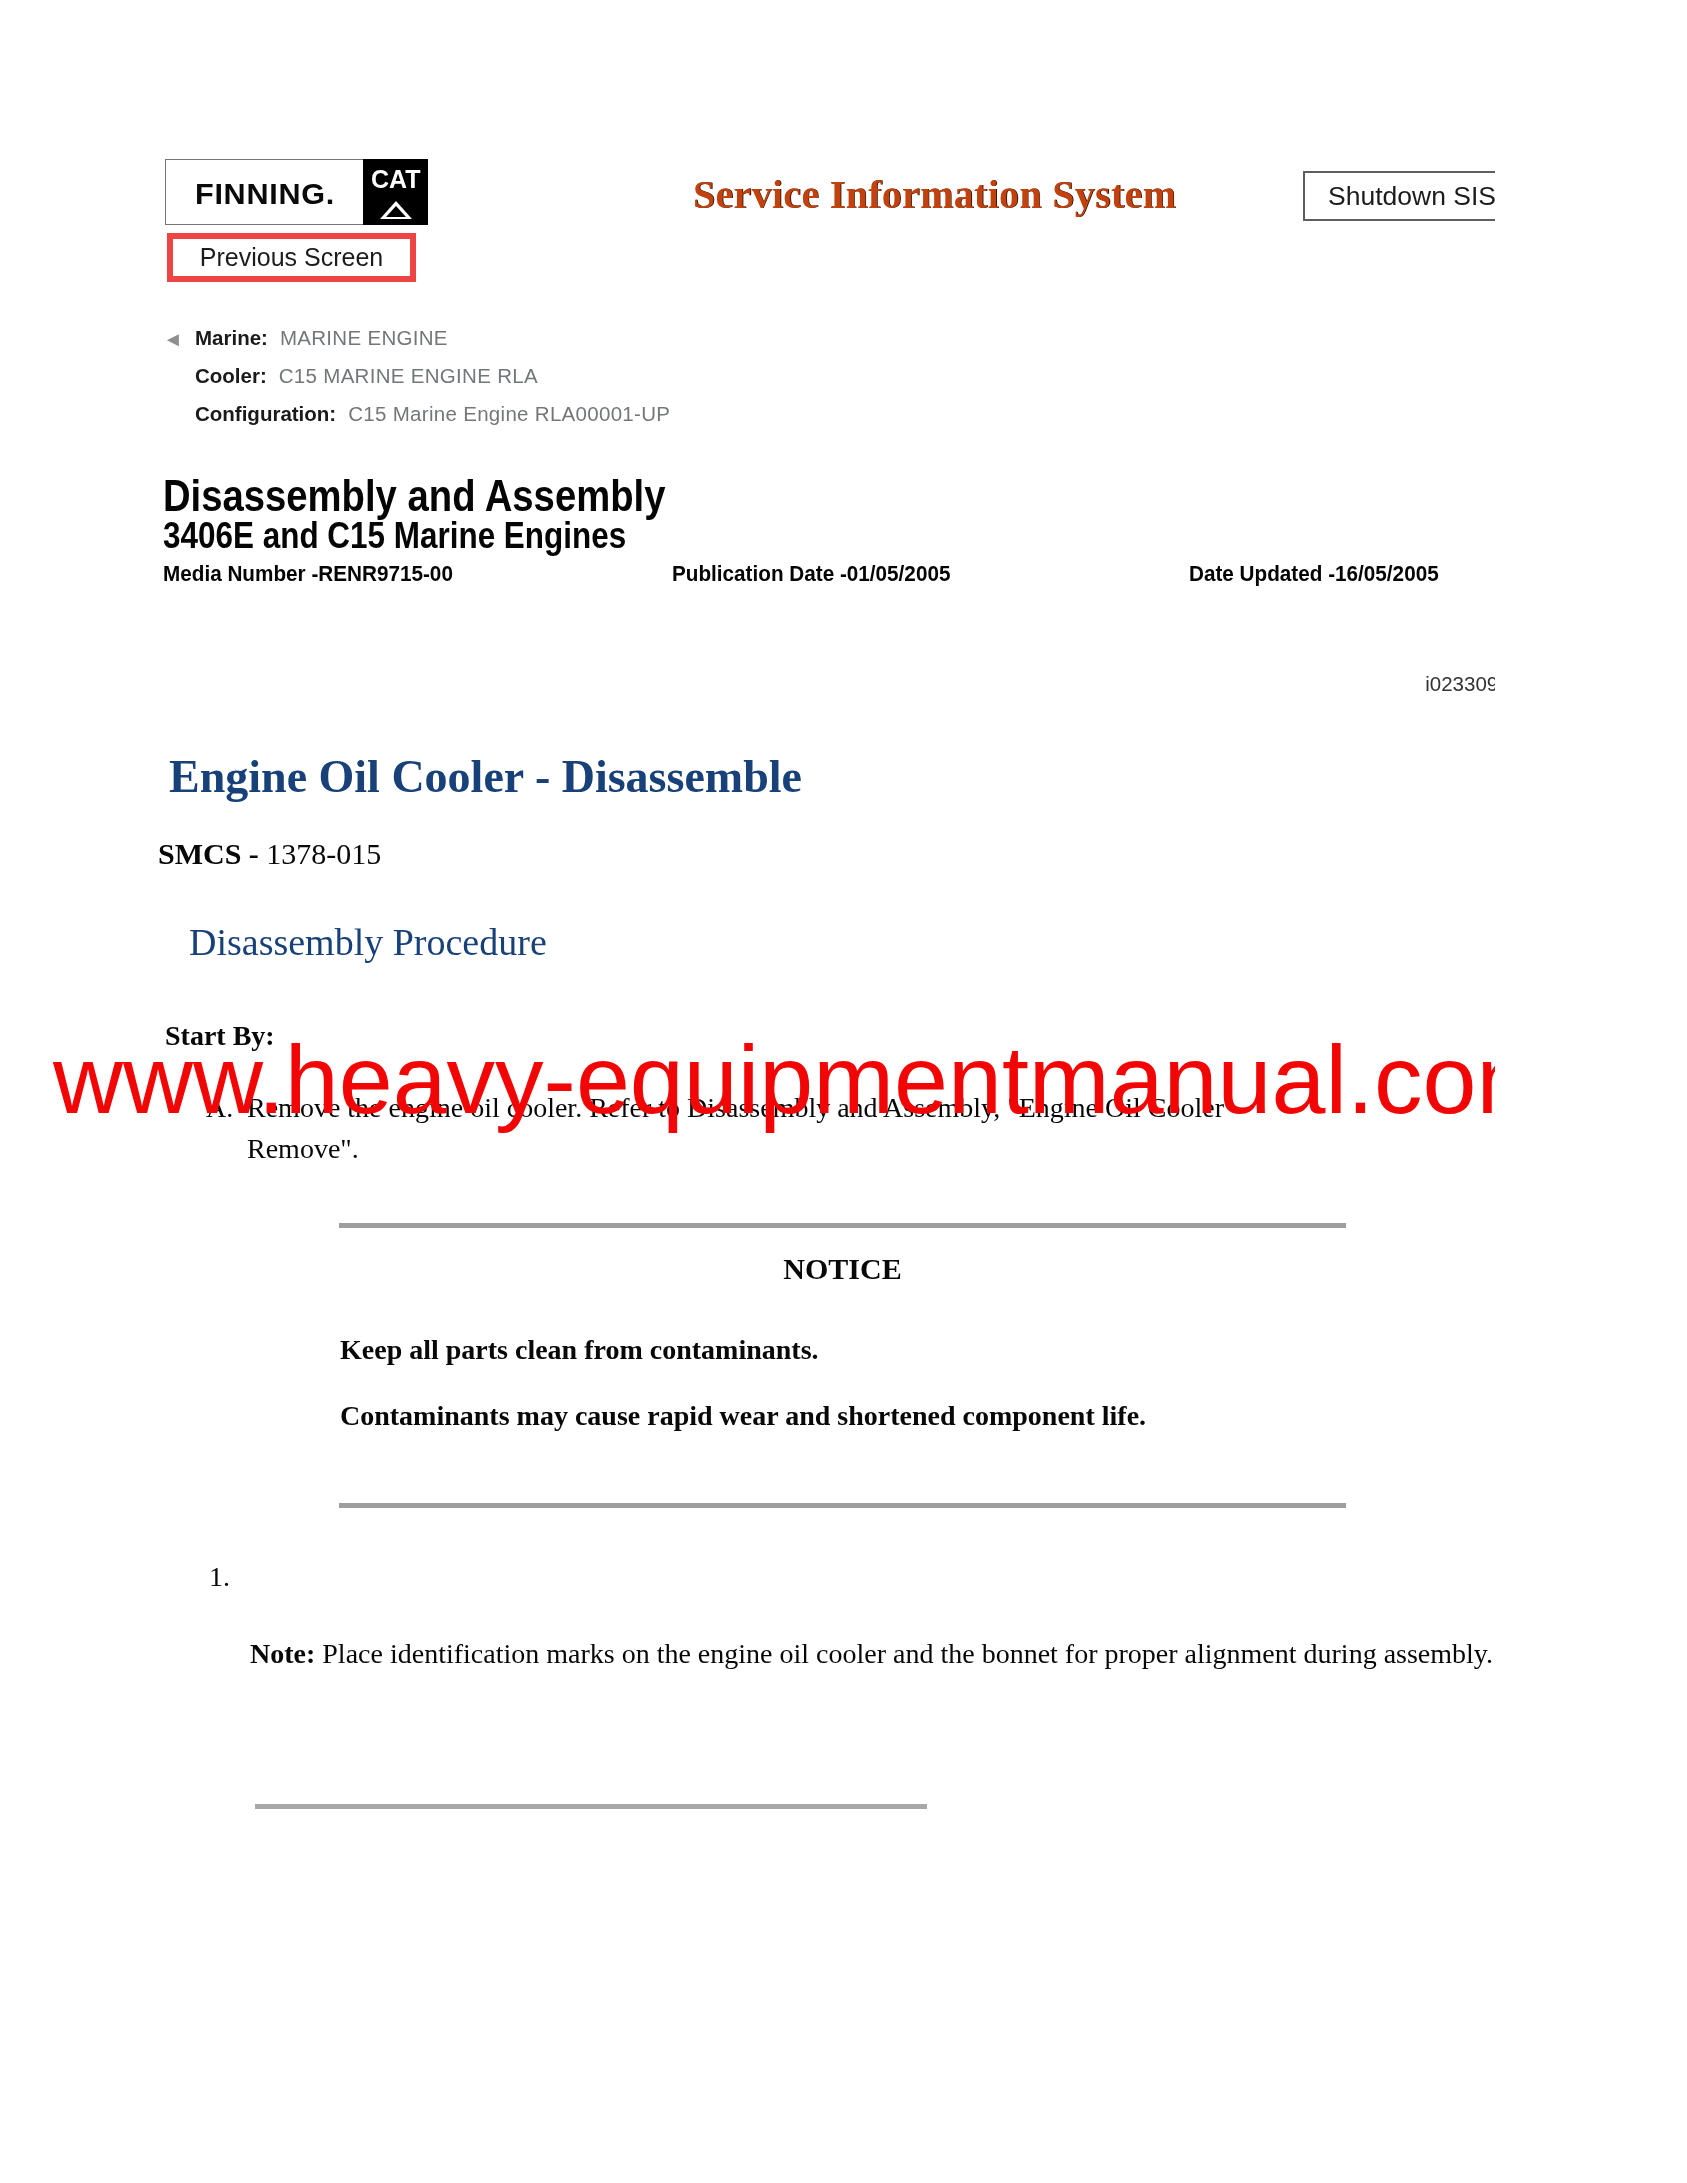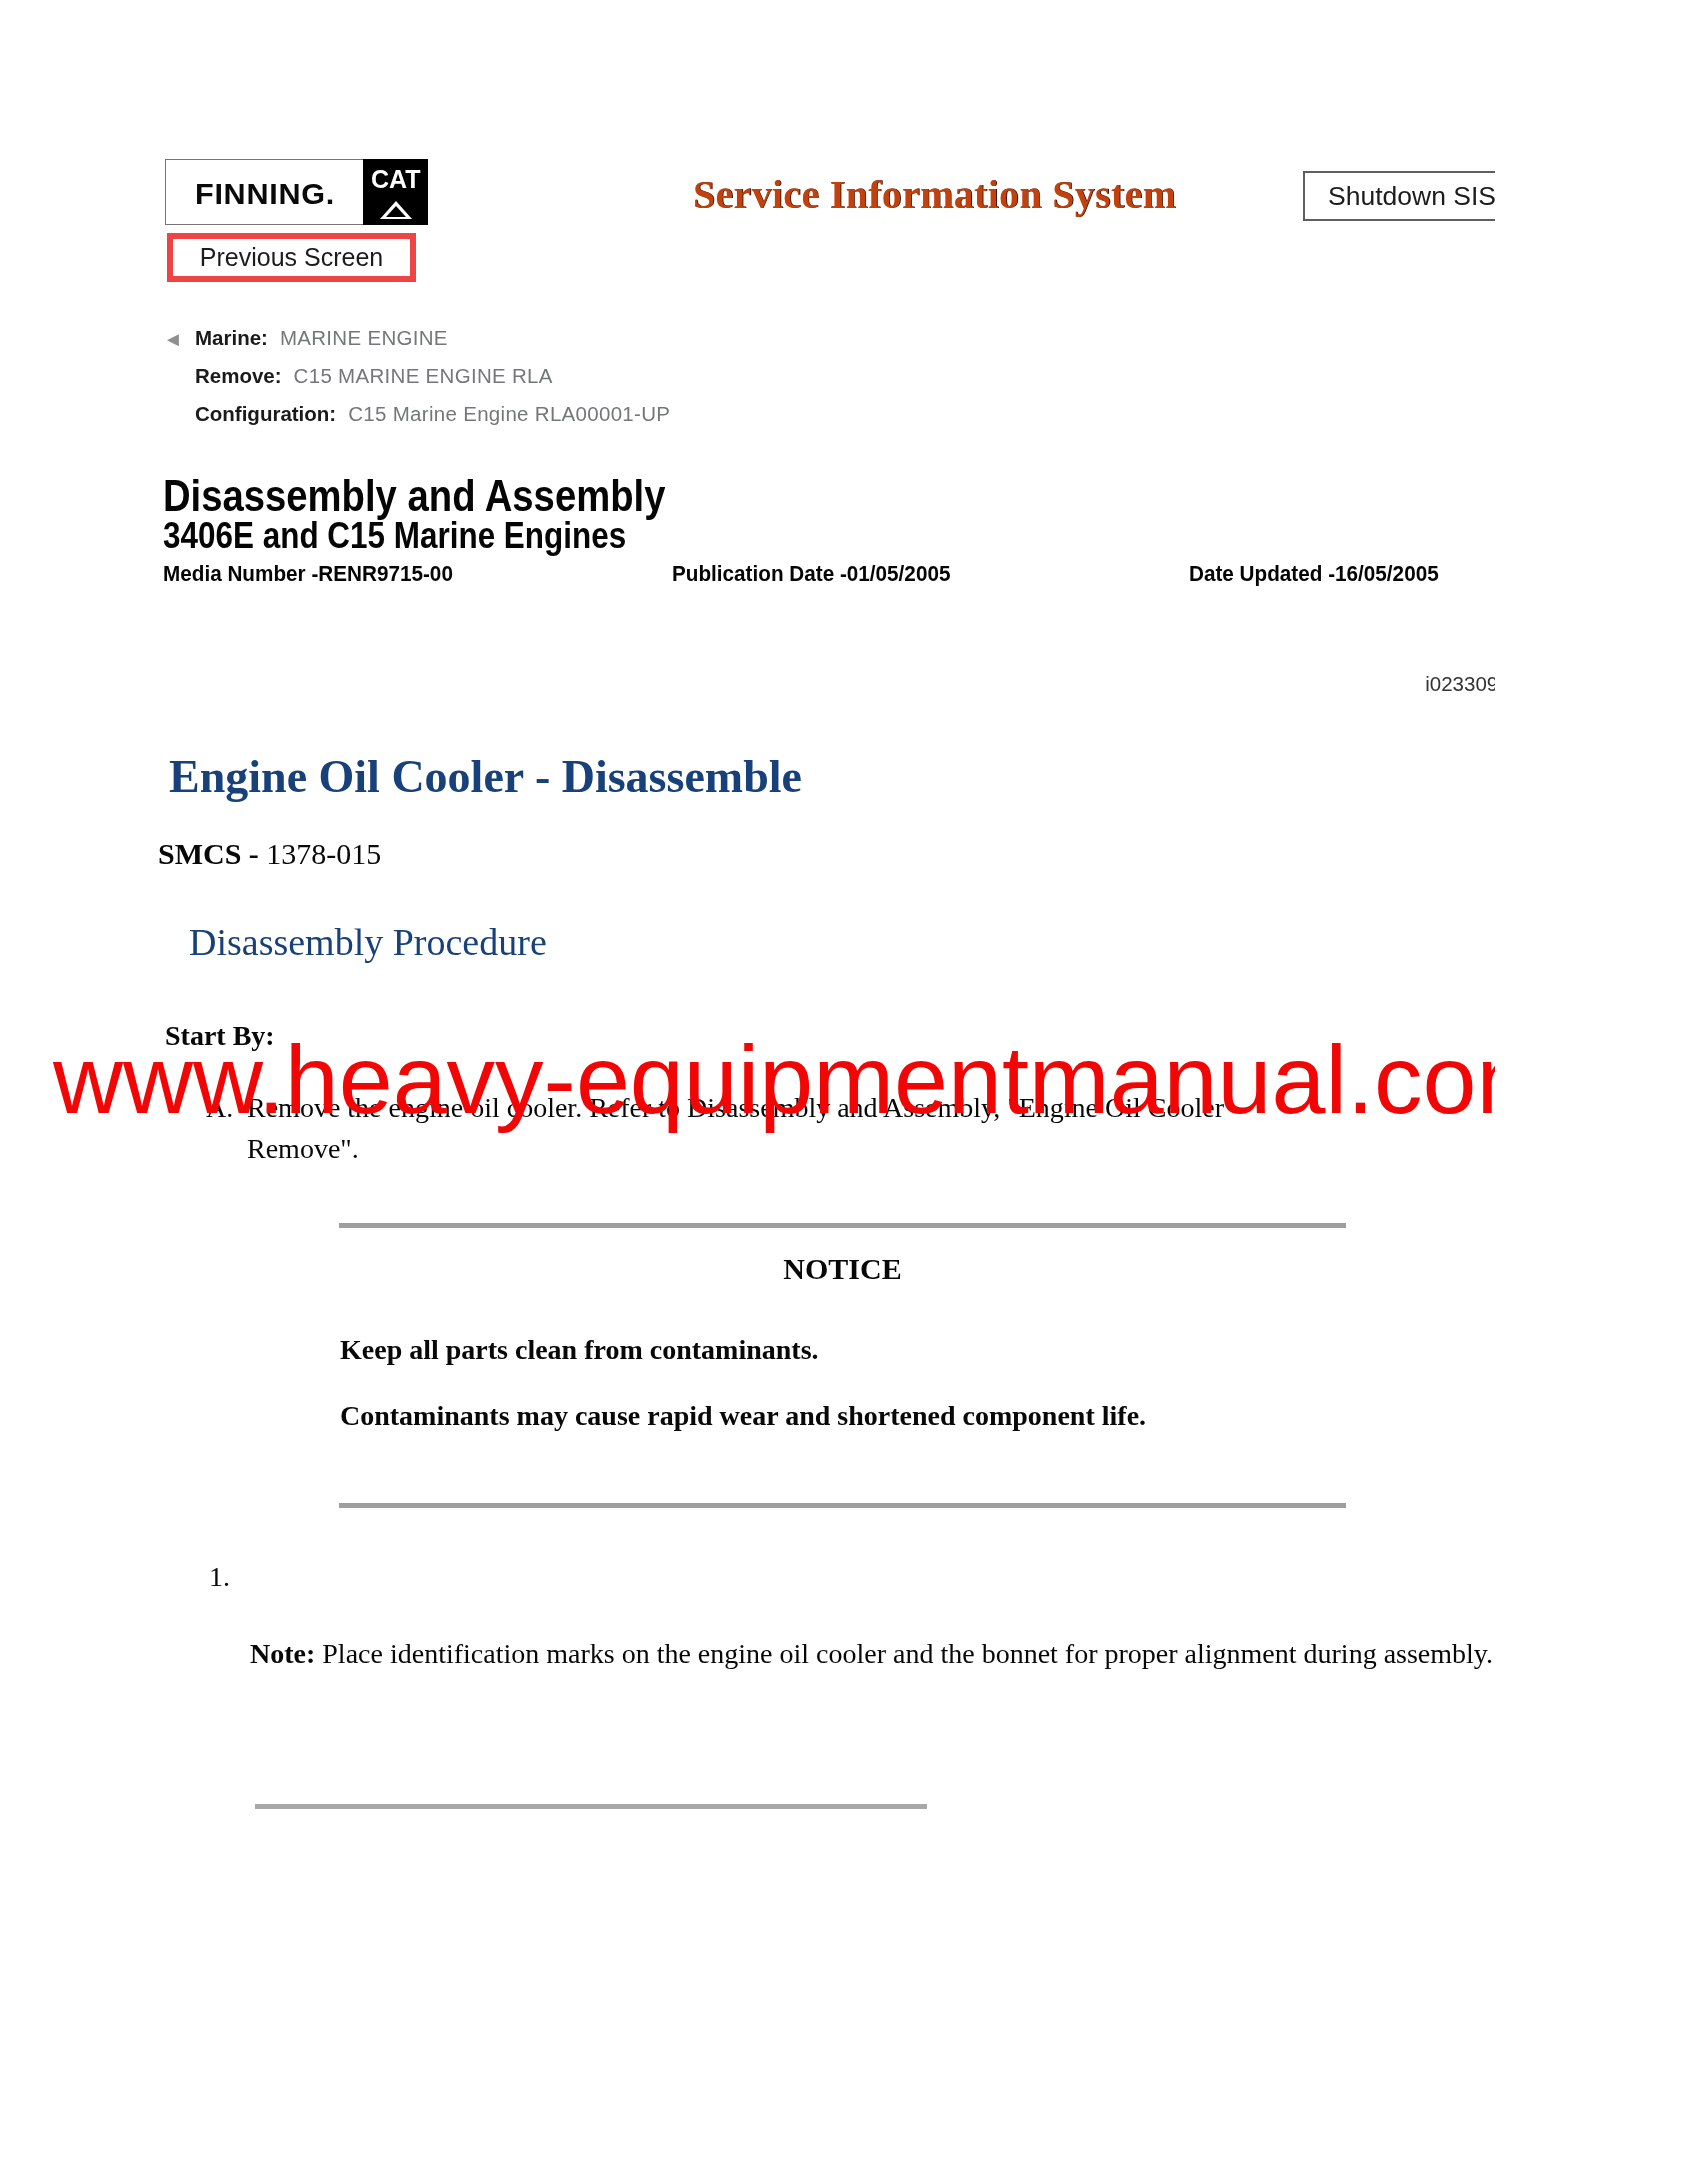--- a/index.html
+++ b/index.html
@@ -91,21 +91,21 @@
   <div class="abs sis-title">Service Information System</div>
 
   <div class="abs btn btn-shutdown sans">Shutdown SIS</div>
   <div class="abs btn btn-previous sans">Previous Screen</div>
 
   <div class="abs back-arrow sans">◄</div>
   <div class="abs prod-row sans" style="top:326px;">
     <span class="prod-label">Marine:</span><span class="prod-value">MARINE ENGINE</span>
   </div>
   <div class="abs prod-row sans" style="top:364px;">
-    <span class="prod-label">Remove:</span><span class="prod-value">C15 MARINE ENGINE RLA</span>
+    <span class="prod-label">Cooler:</span><span class="prod-value">C15 MARINE ENGINE RLA</span>
   </div>
   <div class="abs prod-row sans" style="top:402px;">
     <span class="prod-label">Configuration:</span><span class="prod-value">C15 Marine Engine RLA00001-UP</span>
   </div>
 
   <div class="abs doc-title sans nowrap">Disassembly and Assembly</div>
   <div class="abs doc-subtitle sans nowrap">3406E and C15 Marine Engines</div>
   <div class="abs media sans nowrap" style="left:163px;">Media Number -RENR9715-00</div>
   <div class="abs media sans nowrap" style="left:672px;">Publication Date -01/05/2005</div>
   <div class="abs media sans nowrap" style="left:1189px;">Date Updated -16/05/2005</div>

